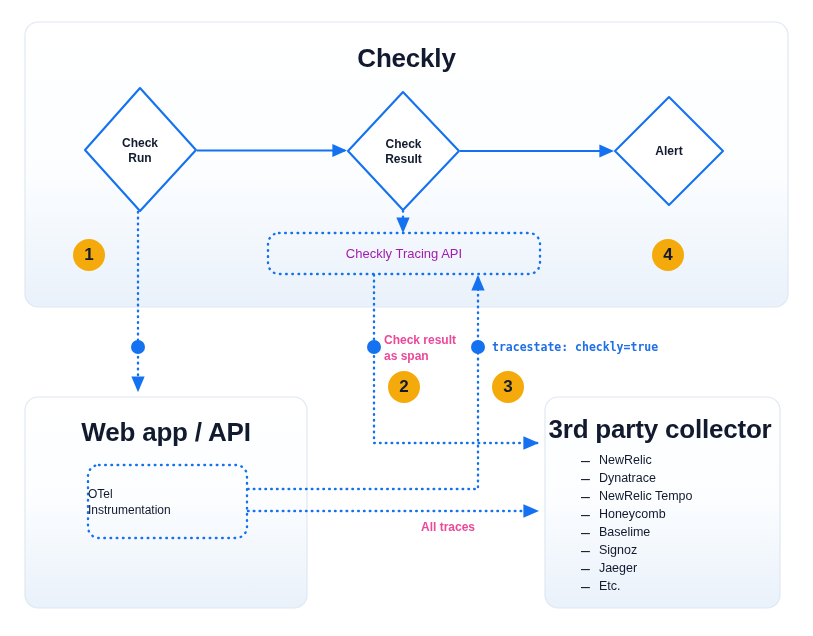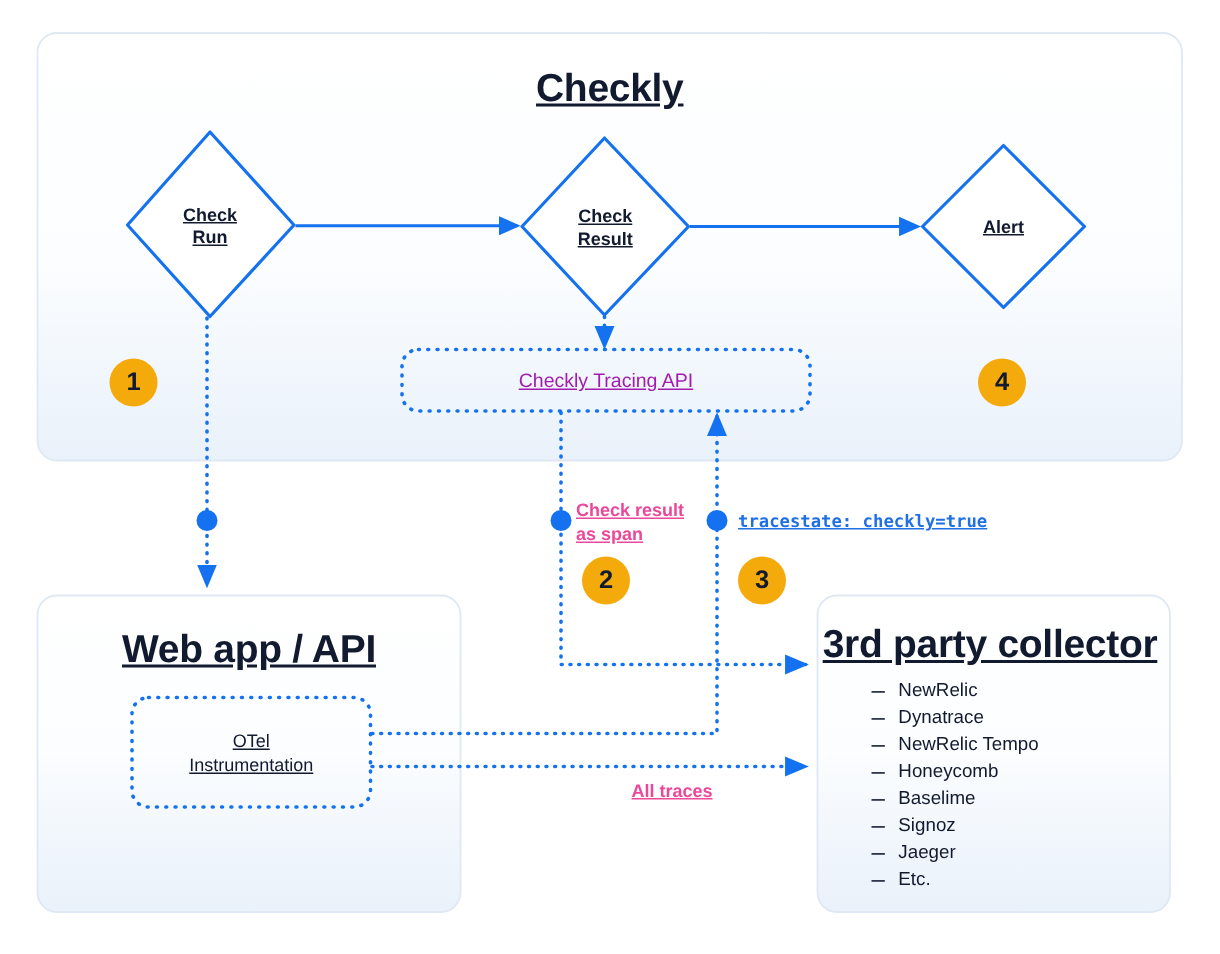--- a/index.html
+++ b/index.html
@@ -23,21 +23,20 @@
     left: 0;
     top: 0;
     width: 813px;
     height: 636px;
     overflow: visible;
   }
   .txt {
     position: absolute;
     white-space: pre;
     line-height: 1.18;
-    text-decoration: underline;
   }
   .card-title {
     font-size: 26px;
     font-weight: 700;
     color: #111a2e;
     letter-spacing: -0.2px;
   }
   .node-label {
     font-size: 12px;
     font-weight: 700;
@@ -47,21 +46,20 @@
   }
   .tracing-label {
     font-size: 13px;
     font-weight: 400;
     color: #a21caf;
   }
   .otel-label {
     font-size: 12px;
     font-weight: 400;
     color: #111a2e;
-    text-align: center;
     line-height: 1.3;
   }
   .mono-note {
     font-family: "DejaVu Sans Mono", "Liberation Mono", monospace;
     font-size: 11.5px;
     font-weight: 700;
     color: #1f6fe5;
     line-height: 1.42;
   }
   .blue-note {

